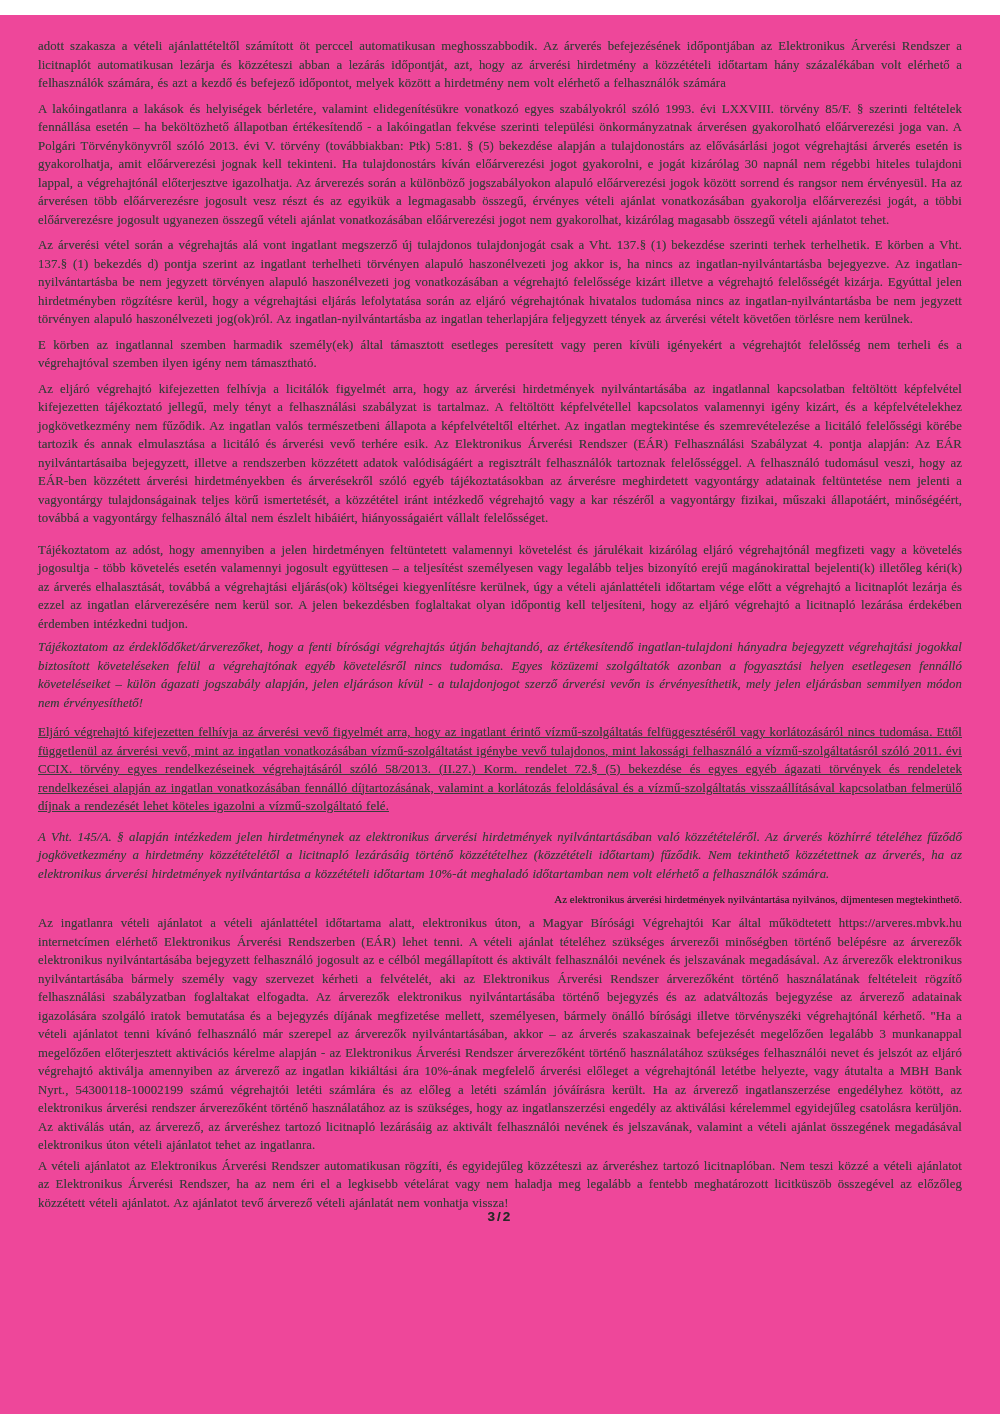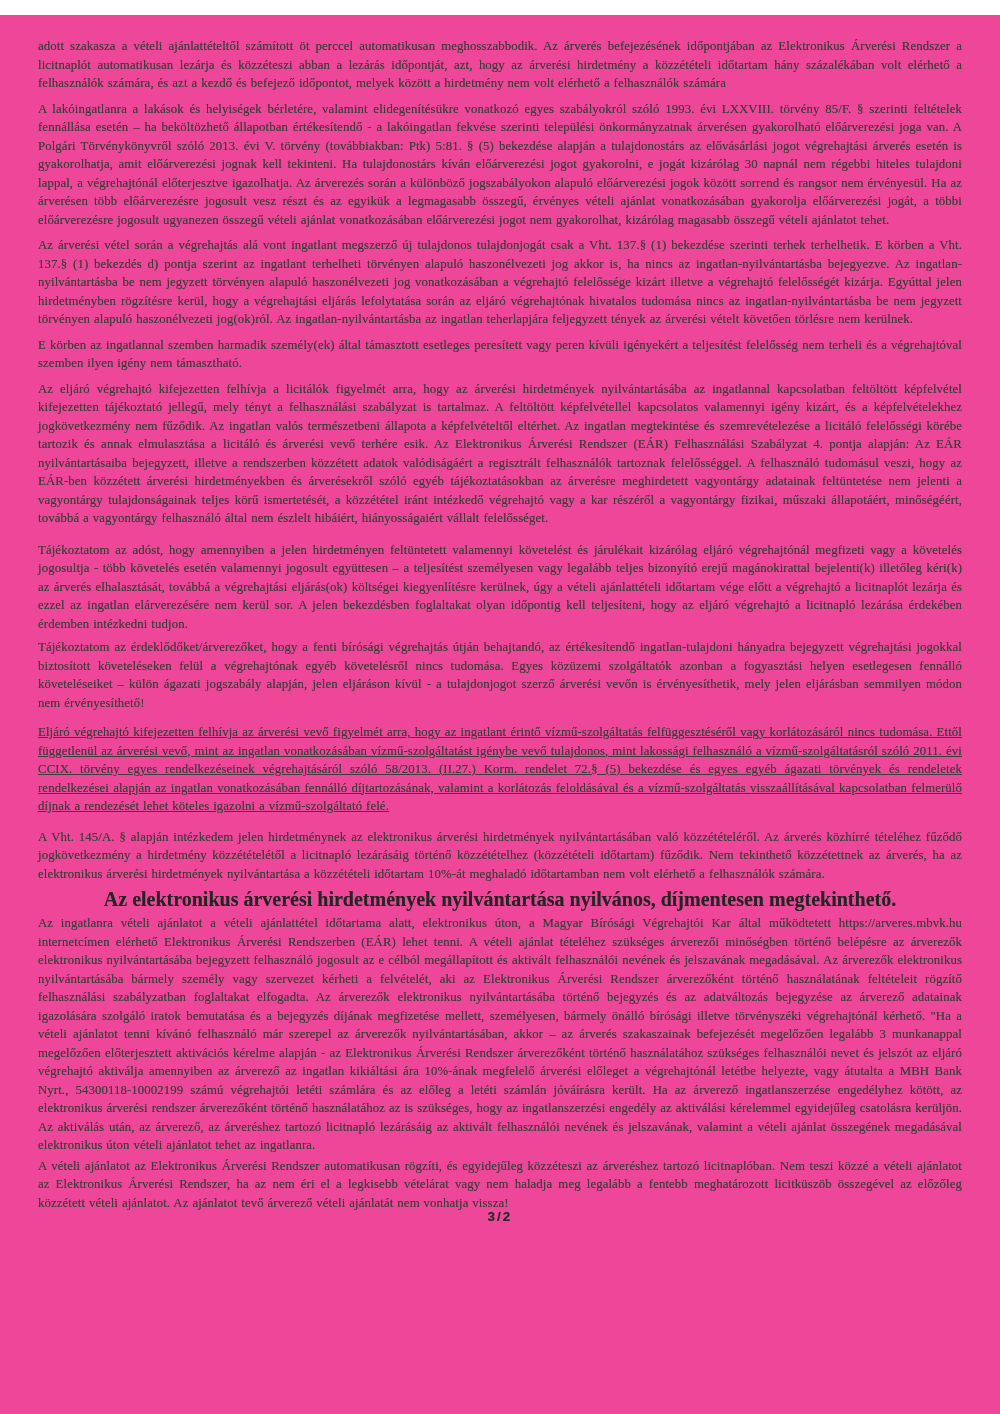--- a/index.html
+++ b/index.html
@@ -26,32 +26,32 @@
   .para {
     margin: 0 0 7px 0;
     text-align: justify;
     font-size: 12.8px;
     line-height: 18.5px;
     letter-spacing: 0.1px;
     word-spacing: 0.6px;
   }
   
   .b5  { margin-top: 13px; }   
-  .b6  { margin-top: -2px; }   
+  .b6  { margin-top: -2px; font-style: italic; }   
   .b7  { margin-top: 11px; text-decoration: underline; }
-  .b8  { margin-top: 12px; }
+  .b8  { margin-top: 12px; font-style: italic; }
   .b10 { margin-bottom: 2px; }
   .b11 { margin-bottom: 0; }
   .b13 { margin-bottom: 0; }
   .heading {
     margin: 4px 0 5px 0;
-    text-align: center;
-    font-size: 20px;
+    text-align: right;
+    font-size: 11px;
     line-height: 19px;
-    font-weight: bold;
+    font-weight: normal;
     color: #262626;
   }
   .heading.h12 { margin: 1px 0 2px 0; }
   .page-number {
     text-align: center;
     font-family: "Liberation Sans", "DejaVu Sans", sans-serif;
     font-weight: bold;
     font-size: 13.5px;
     letter-spacing: 2px;
     color: #2a2a2a;
@@ -70,21 +70,21 @@
   }
 </style>
 </head>
 <body>
 
 <div class="page">
 
   <p class="para b0">adott szakasza a vételi ajánlattételtől számított öt perccel automatikusan meghosszabbodik. Az árverés befejezésének időpontjában az Elektronikus Árverési Rendszer a licitnaplót automatikusan lezárja és közzéteszi abban a lezárás időpontját, azt, hogy az árverési hirdetmény a közzétételi időtartam hány százalékában volt elérhető a felhasználók számára, és azt a kezdő és befejező időpontot, melyek között a hirdetmény nem volt elérhető a felhasználók számára</p>
   <p class="para b1">A lakóingatlanra a lakások és helyiségek bérletére, valamint elidegenítésükre vonatkozó egyes szabályokról szóló 1993. évi LXXVIII. törvény 85/F. § szerinti feltételek fennállása esetén – ha beköltözhető állapotban értékesítendő - a lakóingatlan fekvése szerinti települési önkormányzatnak árverésen gyakorolható előárverezési joga van. A Polgári Törvénykönyvről szóló 2013. évi V. törvény (továbbiakban: Ptk) 5:81. § (5) bekezdése alapján a tulajdonostárs az elővásárlási jogot végrehajtási árverés esetén is gyakorolhatja, amit előárverezési jognak kell tekinteni. Ha tulajdonostárs kíván előárverezési jogot gyakorolni, e jogát kizárólag 30 napnál nem régebbi hiteles tulajdoni lappal, a végrehajtónál előterjesztve igazolhatja. Az árverezés során a különböző jogszabályokon alapuló előárverezési jogok között sorrend és rangsor nem érvényesül. Ha az árverésen több előárverezésre jogosult vesz részt és az egyikük a legmagasabb összegű, érvényes vételi ajánlat vonatkozásában gyakorolja előárverezési jogát, a többi előárverezésre jogosult ugyanezen összegű vételi ajánlat vonatkozásában előárverezési jogot nem gyakorolhat, kizárólag magasabb összegű vételi ajánlatot tehet.</p>
   <p class="para b2">Az árverési vétel során a végrehajtás alá vont ingatlant megszerző új tulajdonos tulajdonjogát csak a Vht. 137.§ (1) bekezdése szerinti terhek terhelhetik. E körben a Vht. 137.§ (1) bekezdés d) pontja szerint az ingatlant terhelheti törvényen alapuló haszonélvezeti jog akkor is, ha nincs az ingatlan-nyilvántartásba bejegyezve. Az ingatlan-nyilvántartásba be nem jegyzett törvényen alapuló haszonélvezeti jog vonatkozásában a végrehajtó felelőssége kizárt illetve a végrehajtó felelősségét kizárja. Egyúttal jelen hirdetményben rögzítésre kerül, hogy a végrehajtási eljárás lefolytatása során az eljáró végrehajtónak hivatalos tudomása nincs az ingatlan-nyilvántartásba be nem jegyzett törvényen alapuló haszonélvezeti jog(ok)ról. Az ingatlan-nyilvántartásba az ingatlan teherlapjára feljegyzett tények az árverési vételt követően törlésre nem kerülnek.</p>
-  <p class="para b3">E körben az ingatlannal szemben harmadik személy(ek) által támasztott esetleges peresített vagy peren kívüli igényekért a teljesítést felelősség nem terheli és a végrehajtóval szemben ilyen igény nem támasztható.</p>
+  <p class="para b3">E körben az ingatlannal szemben harmadik személy(ek) által támasztott esetleges peresített vagy peren kívüli igényekért a végrehajtót felelősség nem terheli és a végrehajtóval szemben ilyen igény nem támasztható.</p>
   <p class="para b4">Az eljáró végrehajtó kifejezetten felhívja a licitálók figyelmét arra, hogy az árverési hirdetmények nyilvántartásába az ingatlannal kapcsolatban feltöltött képfelvétel kifejezetten tájékoztató jellegű, mely tényt a felhasználási szabályzat is tartalmaz. A feltöltött képfelvétellel kapcsolatos valamennyi igény kizárt, és a képfelvételekhez jogkövetkezmény nem fűződik. Az ingatlan valós természetbeni állapota a képfelvételtől eltérhet. Az ingatlan megtekintése és szemrevételezése a licitáló felelősségi körébe tartozik és annak elmulasztása a licitáló és árverési vevő terhére esik. Az Elektronikus Árverési Rendszer (EÁR) Felhasználási Szabályzat 4. pontja alapján: Az EÁR nyilvántartásaiba bejegyzett, illetve a rendszerben közzétett adatok valódiságáért a regisztrált felhasználók tartoznak felelősséggel. A felhasználó tudomásul veszi, hogy az EÁR-ben közzétett árverési hirdetményekben és árverésekről szóló egyéb tájékoztatásokban az árverésre meghirdetett vagyontárgy adatainak feltüntetése nem jelenti a vagyontárgy tulajdonságainak teljes körű ismertetését, a közzététel iránt intézkedő végrehajtó vagy a kar részéről a vagyontárgy fizikai, műszaki állapotáért, minőségéért, továbbá a vagyontárgy felhasználó által nem észlelt hibáiért, hiányosságaiért vállalt felelősséget.</p>
   <p class="para b5">Tájékoztatom az adóst, hogy amennyiben a jelen hirdetményen feltüntetett valamennyi követelést és járulékait kizárólag eljáró végrehajtónál megfizeti vagy a követelés jogosultja - több követelés esetén valamennyi jogosult együttesen – a teljesítést személyesen vagy legalább teljes bizonyító erejű magánokirattal bejelenti(k) illetőleg kéri(k) az árverés elhalasztását, továbbá a végrehajtási eljárás(ok) költségei kiegyenlítésre kerülnek, úgy a vételi ajánlattételi időtartam vége előtt a végrehajtó a licitnaplót lezárja és ezzel az ingatlan elárverezésére nem kerül sor. A jelen bekezdésben foglaltakat olyan időpontig kell teljesíteni, hogy az eljáró végrehajtó a licitnapló lezárása érdekében érdemben intézkedni tudjon.</p>
   <p class="para b6">Tájékoztatom az érdeklődőket/árverezőket, hogy a fenti bírósági végrehajtás útján behajtandó, az értékesítendő ingatlan-tulajdoni hányadra bejegyzett végrehajtási jogokkal biztosított követeléseken felül a végrehajtónak egyéb követelésről nincs tudomása. Egyes közüzemi szolgáltatók azonban a fogyasztási helyen esetlegesen fennálló követeléseiket – külön ágazati jogszabály alapján, jelen eljáráson kívül - a tulajdonjogot szerző árverési vevőn is érvényesíthetik, mely jelen eljárásban semmilyen módon nem érvényesíthető!</p>
   <p class="para b7">Eljáró végrehajtó kifejezetten felhívja az árverési vevő figyelmét arra, hogy az ingatlant érintő vízmű-szolgáltatás felfüggesztéséről vagy korlátozásáról nincs tudomása. Ettől függetlenül az árverési vevő, mint az ingatlan vonatkozásában vízmű-szolgáltatást igénybe vevő tulajdonos, mint lakossági felhasználó a vízmű-szolgáltatásról szóló 2011. évi CCIX. törvény egyes rendelkezéseinek végrehajtásáról szóló 58/2013. (II.27.) Korm. rendelet 72.§ (5) bekezdése és egyes egyéb ágazati törvények és rendeletek rendelkezései alapján az ingatlan vonatkozásában fennálló díjtartozásának, valamint a korlátozás feloldásával és a vízmű-szolgáltatás visszaállításával kapcsolatban felmerülő díjnak a rendezését lehet köteles igazolni a vízmű-szolgáltató felé.</p>
   <p class="para b8">A Vht. 145/A. § alapján intézkedem jelen hirdetménynek az elektronikus árverési hirdetmények nyilvántartásában való közzétételéről. Az árverés közhírré tételéhez fűződő jogkövetkezmény a hirdetmény közzétételétől a licitnapló lezárásáig történő közzétételhez (közzétételi időtartam) fűződik. Nem tekinthető közzétettnek az árverés, ha az elektronikus árverési hirdetmények nyilvántartása a közzétételi időtartam 10%-át meghaladó időtartamban nem volt elérhető a felhasználók számára.</p>
   <h2 class="heading h9">Az elektronikus árverési hirdetmények nyilvántartása nyilvános, díjmentesen megtekinthető.</h2>
   <p class="para b10">Az ingatlanra vételi ajánlatot a vételi ajánlattétel időtartama alatt, elektronikus úton, a Magyar Bírósági Végrehajtói Kar által működtetett https://arveres.mbvk.hu internetcímen elérhető Elektronikus Árverési Rendszerben (EÁR) lehet tenni. A vételi ajánlat tételéhez szükséges árverezői minőségben történő belépésre az árverezők elektronikus nyilvántartásába bejegyzett felhasználó jogosult az e célból megállapított és aktivált felhasználói nevének és jelszavának megadásával. Az árverezők elektronikus nyilvántartásába bármely személy vagy szervezet kérheti a felvételét, aki az Elektronikus Árverési Rendszer árverezőként történő használatának feltételeit rögzítő felhasználási szabályzatban foglaltakat elfogadta. Az árverezők elektronikus nyilvántartásába történő bejegyzés és az adatváltozás bejegyzése az árverező adatainak igazolására szolgáló iratok bemutatása és a bejegyzés díjának megfizetése mellett, személyesen, bármely önálló bírósági illetve törvényszéki végrehajtónál kérhető. "Ha a vételi ajánlatot tenni kívánó felhasználó már szerepel az árverezők nyilvántartásában, akkor – az árverés szakaszainak befejezését megelőzően legalább 3 munkanappal megelőzően előterjesztett aktivációs kérelme alapján - az Elektronikus Árverési Rendszer árverezőként történő használatához szükséges felhasználói nevet és jelszót az eljáró végrehajtó aktiválja amennyiben az árverező az ingatlan kikiáltási ára 10%-ának megfelelő árverési előleget a végrehajtónál letétbe helyezte, vagy átutalta a MBH Bank Nyrt., 54300118-10002199 számú végrehajtói letéti számlára és az előleg a letéti számlán jóváírásra került. Ha az árverező ingatlanszerzése engedélyhez kötött, az elektronikus árverési rendszer árverezőként történő használatához az is szükséges, hogy az ingatlanszerzési engedély az aktiválási kérelemmel egyidejűleg csatolásra kerüljön. Az aktiválás után, az árverező, az árveréshez tartozó licitnapló lezárásáig az aktivált felhasználói nevének és jelszavának, valamint a vételi ajánlat összegének megadásával elektronikus úton vételi ajánlatot tehet az ingatlanra.</p>
   <p class="para b11">A vételi ajánlatot az Elektronikus Árverési Rendszer automatikusan rögzíti, és egyidejűleg közzéteszi az árveréshez tartozó licitnaplóban. Nem teszi közzé a vételi ajánlatot az Elektronikus Árverési Rendszer, ha az nem éri el a legkisebb vételárat vagy nem haladja meg legalább a fentebb meghatározott licitküszöb összegével az előzőleg közzétett vételi ajánlatot. Az ajánlatot tevő árverező vételi ajánlatát nem vonhatja vissza!</p>
   <div class="page-number">3/2</div>
 

